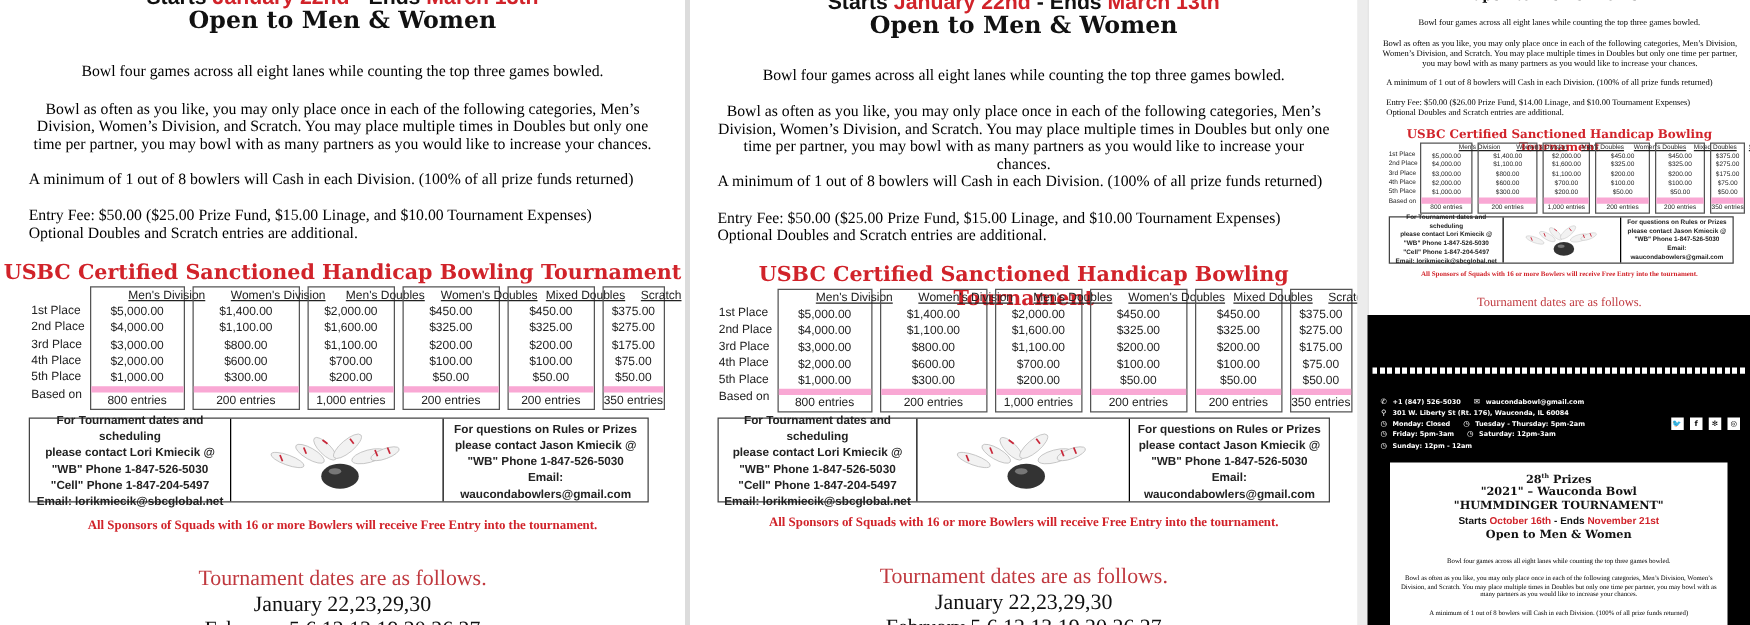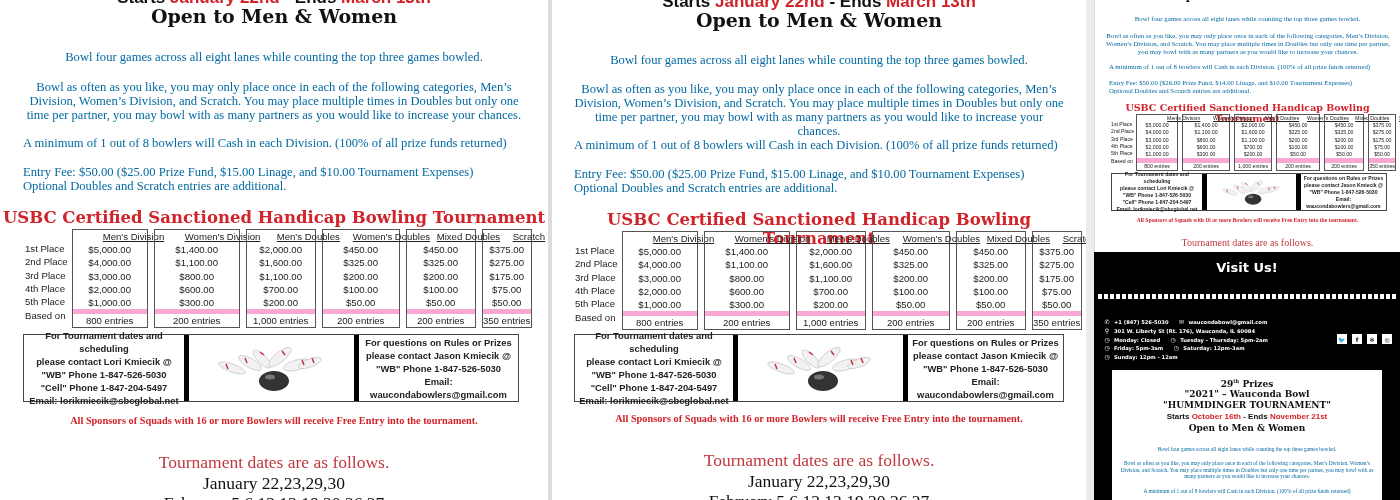--- a/index.html
+++ b/index.html
@@ -12,39 +12,39 @@
   #p3 { left: 1094px; width: 306px; height: 252px; border-left: 1px solid #ddd; }
 
   .gutter { position: absolute; top: 0; height: 500px; background: #dcdcdc; }
   #g1 { left: 548px; width: 4px; }
   #g2 { left: 1086px; width: 8px; background: #ececec; }
 
   .doc { position: absolute; left: 0; width: 100%; text-align: center; }
   .dates-head { font-family: "Liberation Sans", sans-serif; font-weight: bold; color: #111; }
   .red { color: #d1232a; }
   .open { font-family: "DejaVu Serif", serif; font-weight: bold; color: #111; }
-  .para { font-family: "Liberation Serif", serif; color: #0369a1; }
+  .para { font-family: "Liberation Serif", serif; color: #000000; }
   .left { text-align: left; }
   .title-red { font-family: "DejaVu Serif", serif; font-weight: bold; color: #d1232a; }
   .sponsor { font-family: "Liberation Serif", serif; font-weight: bold; color: #d1232a; }
   .dates-title { font-family: "Liberation Serif", serif; color: #c0393f; }
   .dates-line { font-family: "Liberation Serif", serif; color: #111; }
 
   
   .prize { position: absolute; display: flex; font-family: "Liberation Sans", sans-serif; color: #222; }
   .prize .labels { display: flex; flex-direction: column; }
   .prize .labels div { white-space: nowrap; }
   .prize .col { border: 1px solid #555; display: flex; flex-direction: column; text-align: center; }
   .prize .col .hd { text-decoration: underline; white-space: nowrap; margin-left: 30px; }
   .prize .col .ft { border-top: 5px solid #f9a8d4; white-space: nowrap; }
 
   
   .contact { position: absolute; display: flex; border: 1px solid #444; font-family: "Liberation Sans", sans-serif; color: #222; font-weight: bold; }
   .contact .cell { text-align: center; display: flex; flex-direction: column; justify-content: center; }
-  .contact .cell + .cell { border-left: 5px solid #000000; text-align: center; }
+  .contact .cell + .cell { border-left: 1px solid #000000; text-align: center; }
   .contact .img { display: flex; align-items: center; justify-content: center; }
 
   
   .visit { position: absolute; left: 1094px; top: 252px; width: 306px; height: 248px; background: #000; }
   .visit-title { position: absolute; left: 0; width: 100%; top: 8px; text-align: center; color: #fff; font-family: "DejaVu Sans", sans-serif; font-weight: bold; font-size: 13px; }
   .dots { position: absolute; left: 4px; right: 4px; top: 42px; height: 5px;
           background: repeating-linear-gradient(90deg, #fff 0 4px, transparent 4px 6px); }
   .info { position: absolute; left: 10px; top: 66px; color: #fff; font-family: "DejaVu Sans", sans-serif; font-weight: bold; font-size: 5.2px; line-height: 8.8px; }
   .info .row { display: flex; gap: 10px; white-space: nowrap; }
   .info .it { display: flex; align-items: center; gap: 4px; }
@@ -431,21 +431,20 @@
         <div>"WB" Phone 1-847-526-5030</div>
         <div>Email: waucondabowlers@gmail.com</div>
       </div>
     </div>
 
   <div class="doc sponsor" style="top:217px;font-size:5.6px;">All Sponsors of Squads with 16 or more Bowlers will receive Free Entry into the tournament.</div>
   <div class="doc dates-title" style="top:237px;font-size:10px;">Tournament dates are as follows.</div>
 </div>
 
 <div class="visit">
-  <div class="visit-title">Visit Us!</div>
   <div class="dots"></div>
   <div class="info">
     <div class="row">
       <span class="it">
           <span class="ic">✆</span>
           <span>+1 (847) 526-5030</span>
         </span>
       <span class="it">
           <span class="ic">✉</span>
           <span>waucondabowl@gmail.com</span>
@@ -487,21 +486,21 @@
   <div class="social">
     <div>🐦</div>
     <div>f</div>
     <div>✻</div>
     <div>◎</div>
   </div>
 </div>
 
 <div class="inner-doc">
   <div class="doc open" style="top:8px;font-size:9px;">
-    <span>29</span><sup style="font-size:5px;">th</sup>
+    <span>28</span><sup style="font-size:5px;">th</sup>
     <span>Prizes</span>
   </div>
   <div class="doc open" style="top:19px;font-size:9px;">"2021" – Wauconda Bowl</div>
   <div class="doc open" style="top:30px;font-size:9px;">"HUMMDINGER TOURNAMENT"</div>
   <div class="doc dates-head" style="top:42px;font-size:8px;">
     <span>Starts</span>
     <span class="red">October 16th</span>
     <span>- Ends</span>
     <span class="red">November 21st</span>
   </div>

